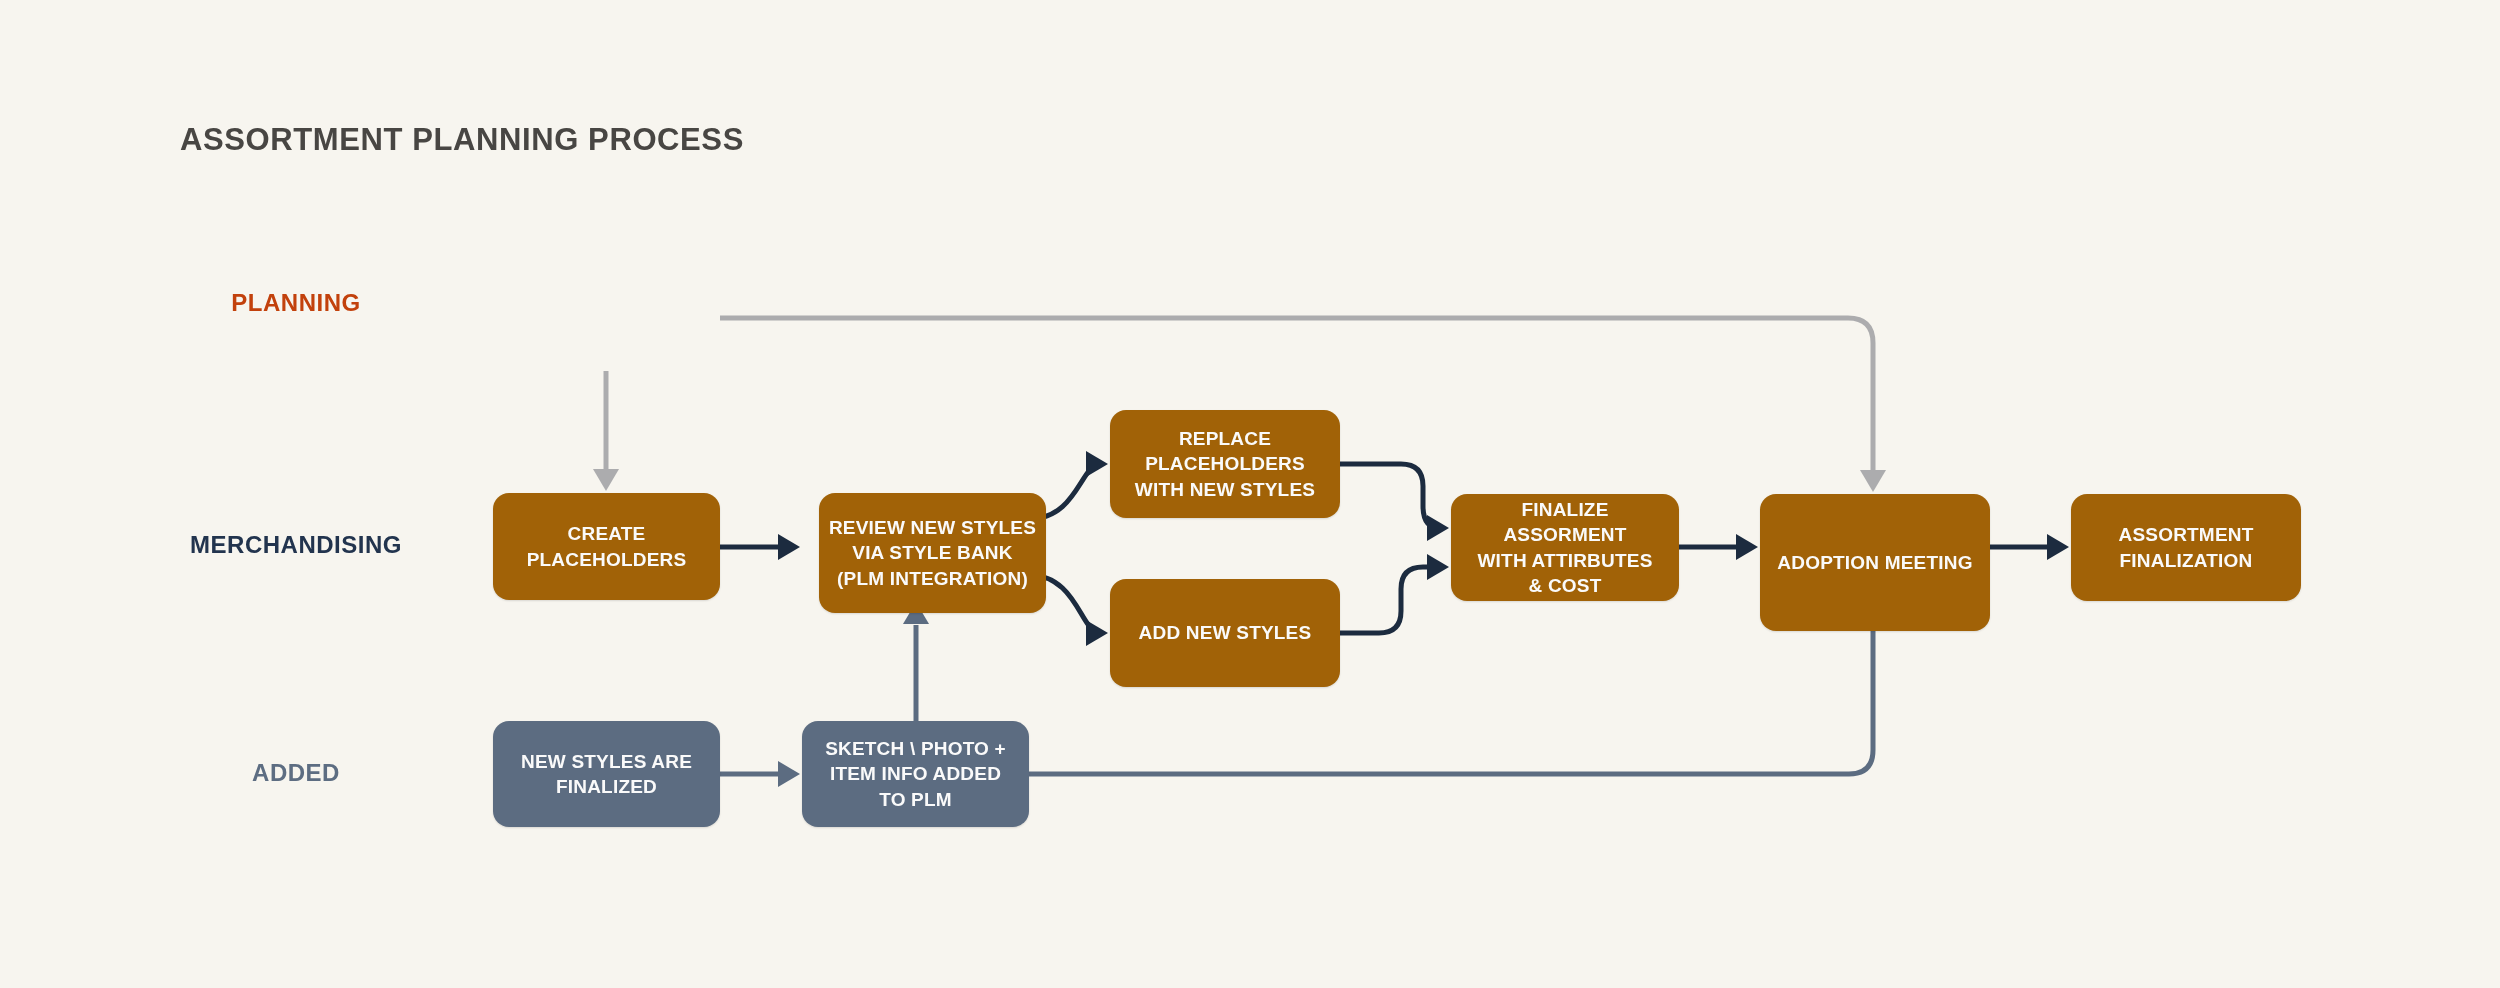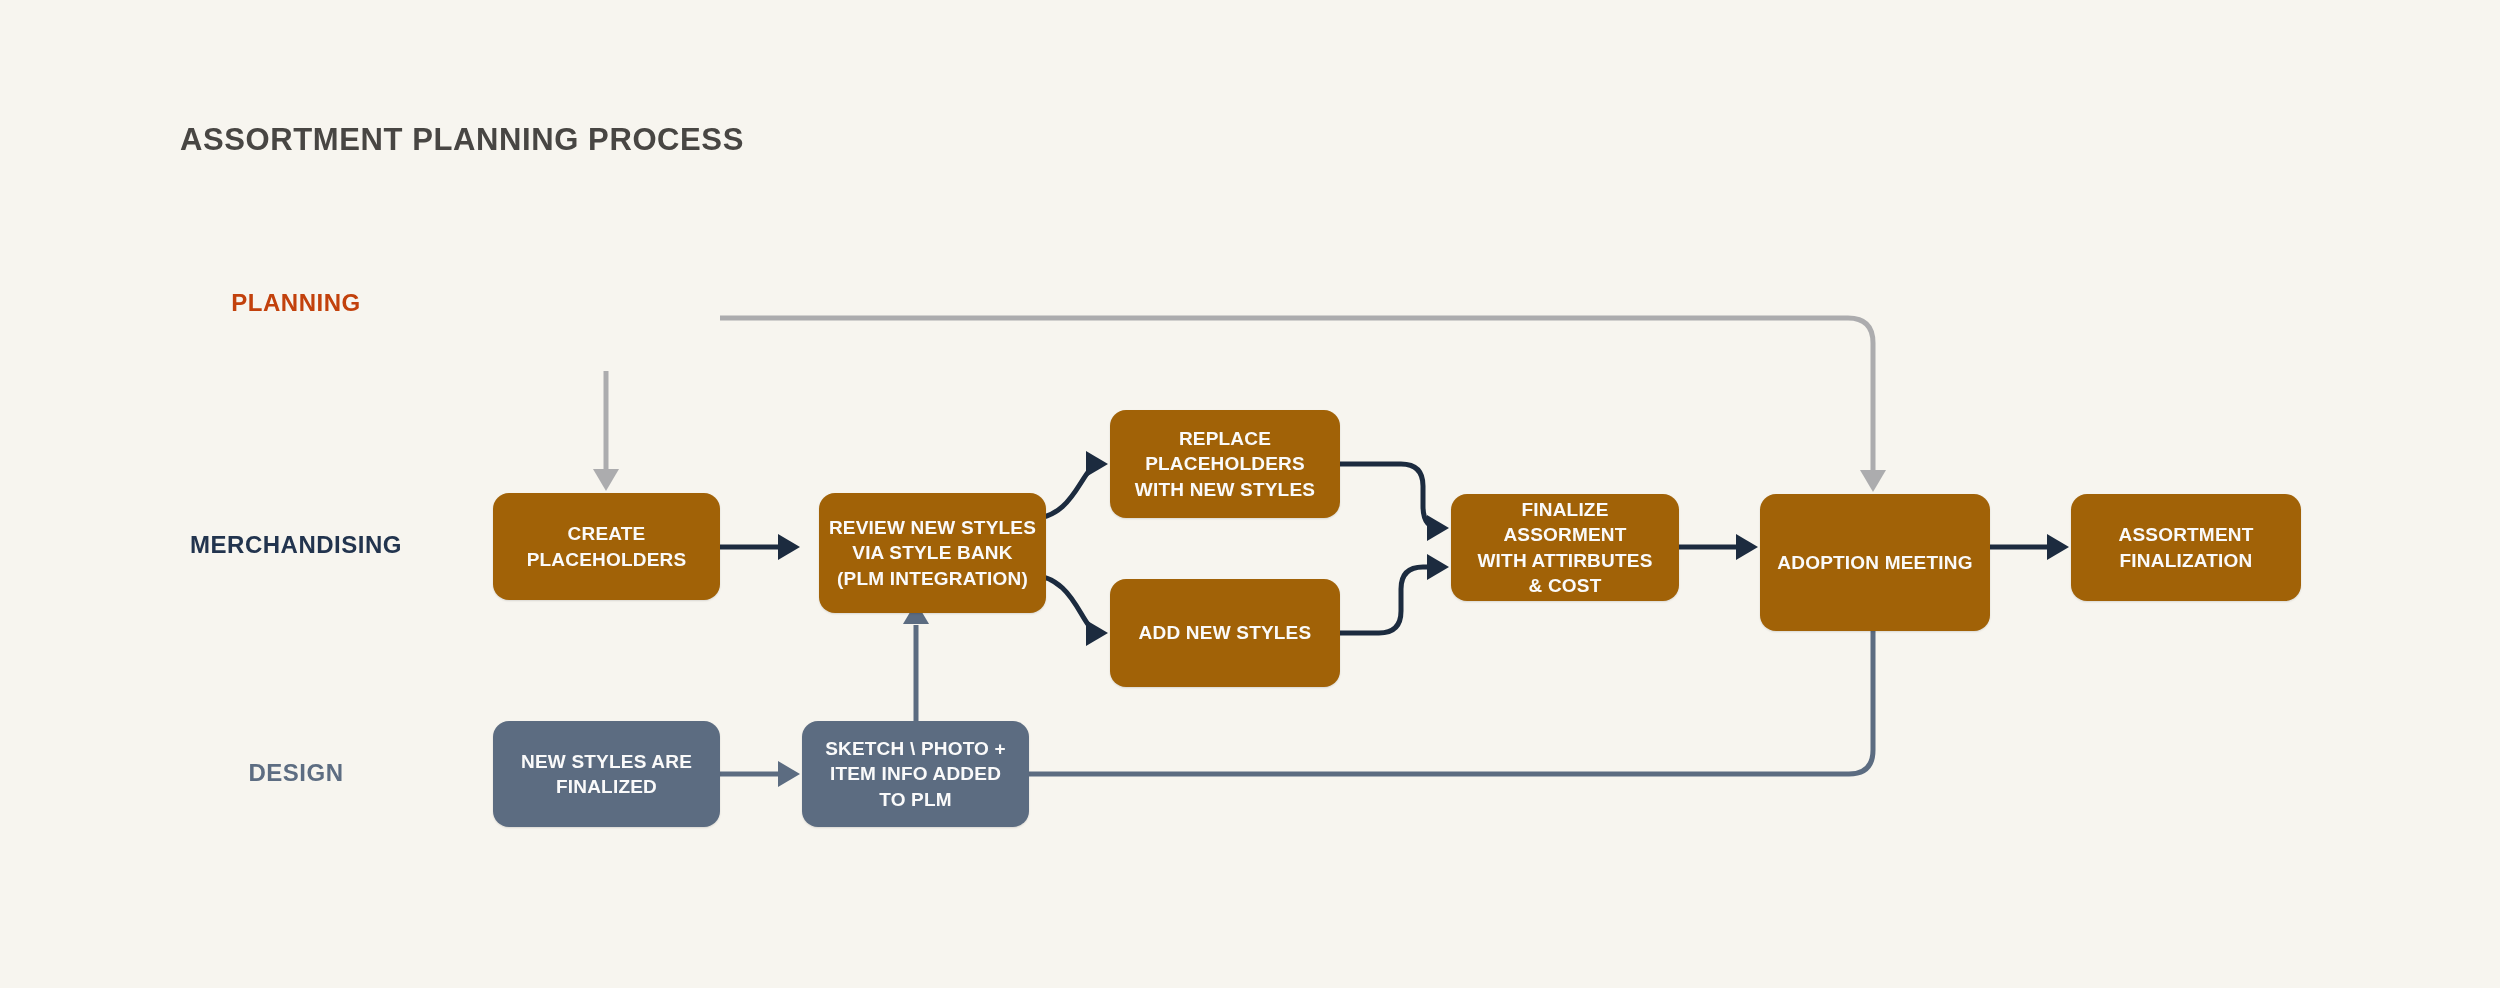--- a/index.html
+++ b/index.html
@@ -87,21 +87,21 @@
 </style>
 </head>
 <body>
 
 <div class="canvas">
 
   <h1 class="title">ASSORTMENT PLANNING PROCESS</h1>
 
   <div class="lane-label lane-planning">PLANNING</div>
   <div class="lane-label lane-merchandising">MERCHANDISING</div>
-  <div class="lane-label lane-design">DESIGN</div>
+  <div class="lane-label lane-design">ADDED</div>
 
   <svg class="connectors" viewBox="0 0 2500 988" xmlns="http://www.w3.org/2000/svg">
 
     <path class="edge-gray" d="M 720 318 L 1848 318 Q 1873 318 1873 343 L 1873 470"></path>
     <polygon class="head-gray" points="1873,492 1860,470 1886,470"></polygon>
 
     <path class="edge-gray" d="M 606 371 L 606 469"></path>
     <polygon class="head-gray" points="606,491 593,469 619,469"></polygon>
 
     <path class="edge-navy" d="M 720 547 L 778 547"></path>

